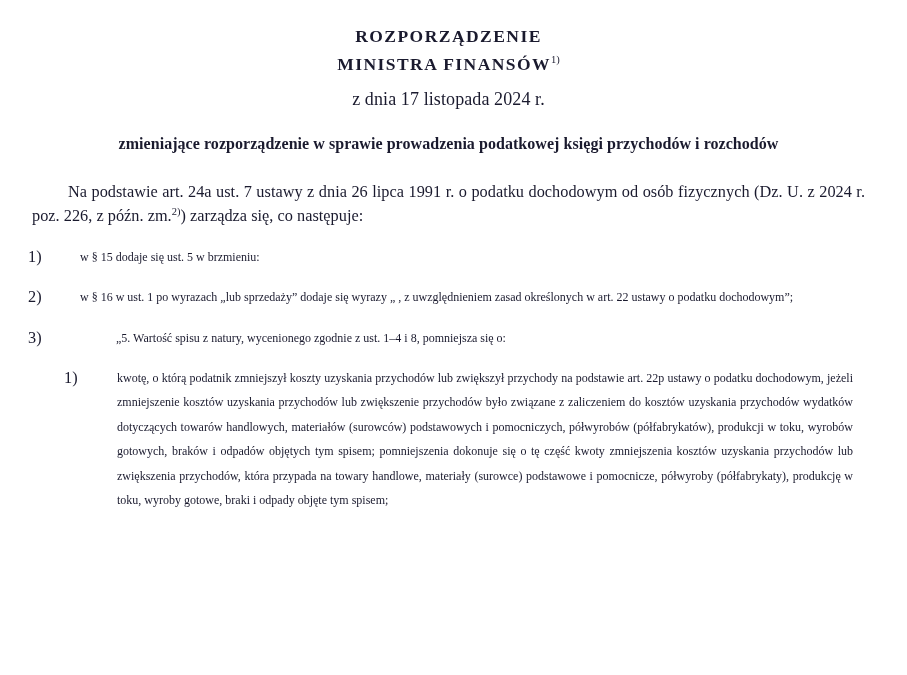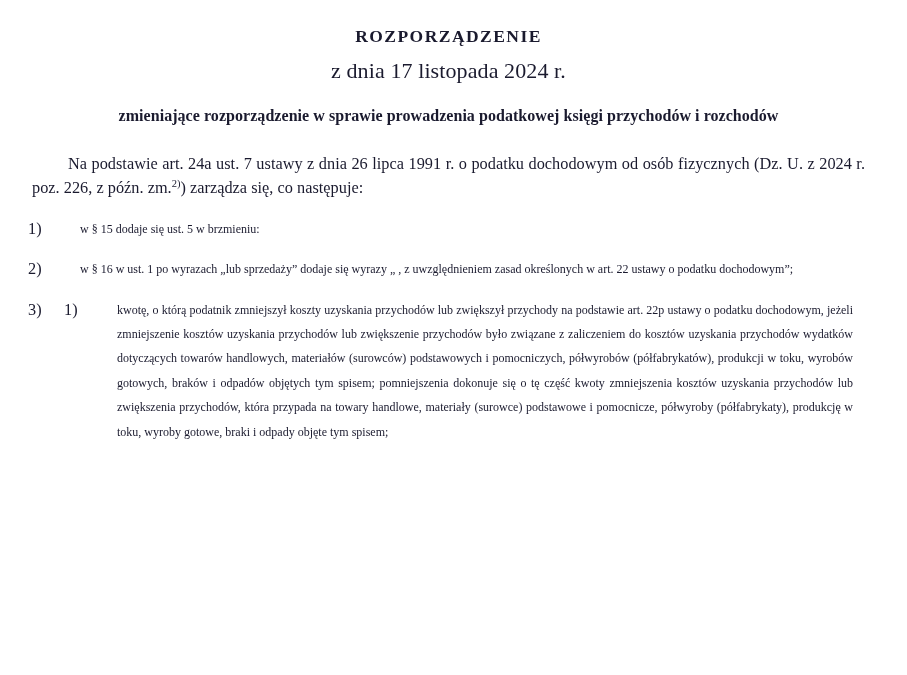--- a/index.html
+++ b/index.html
@@ -46,21 +46,21 @@
     margin: 0;
   }
   .doc-title .sup {
     font-size: 10.5px;
     font-weight: normal;
     letter-spacing: 0;
     vertical-align: super;
     line-height: 0;
   }
   .doc-date {
-    font-size: 22px;
+    font-size: 18px;
     line-height: 26px;
     margin: 8px 0 12px 0;
     letter-spacing: 0.1px;
   }
   .doc-subtitle {
     font-size: 16px;
     font-weight: bold;
     line-height: 24px;
     margin: 20px 0 12px 0;
     letter-spacing: 0.05px;
@@ -140,20 +140,23 @@
 </head>
 <body>
 
 <div class="page">
   <div class="content">
 
     <div class="title-block">
       <div class="doc-title">
         <span>ROZPORZĄDZENIE</span>
       </div>
+      <div class="doc-title">
+        <span>MINISTRA FINANSÓW</span><span class="sup">1)</span>
+      </div>
       <p class="doc-date">z dnia 17 listopada 2024 r.</p>
       <p class="doc-subtitle">zmieniające rozporządzenie w sprawie prowadzenia podatkowej księgi przychodów i rozchodów</p>
     </div>
 
     <p class="para indent first-body"><span>Na podstawie art. 24a ust. 7 ustawy z dnia 26 lipca 1991 r. o podatku dochodowym od osób fizycznych (Dz. U. z 2024 r. poz. 226, z późn. zm.</span><span class="sup">2)</span><span>) zarządza się, co następuje:</span></p>
 
 
     <ol class="lvl1">
 
       <li>
@@ -161,20 +164,21 @@
         <p class="li-text">w § 15 dodaje się ust. 5 w brzmieniu:</p>
       </li>
 
       <li>
         <span class="marker">2)</span>
         <p class="li-text">w § 16 w ust. 1 po wyrazach „lub sprzedaży” dodaje się wyrazy „ , z uwzględnieniem zasad określonych w art. 22 ustawy o podatku dochodowym”;</p>
       </li>
 
       <li>
         <span class="marker">3)</span>
+        <p class="li-text quoted">„5. Wartość spisu z natury, wycenionego zgodnie z ust. 1–4 i 8, pomniejsza się o:</p>
 
         <ol class="lvl2">
           <li>
             <span class="marker">1)</span>
             <p class="li-text">kwotę, o którą podatnik zmniejszył koszty uzyskania przychodów lub zwiększył przychody na podstawie art. 22p ustawy o podatku dochodowym, jeżeli zmniejszenie kosztów uzyskania przychodów lub zwiększenie przychodów było związane z zaliczeniem do kosztów uzyskania przychodów wydatków dotyczących towarów handlowych, materiałów (surowców) podstawowych i pomocniczych, półwyrobów (półfabrykatów), produkcji w toku, wyrobów gotowych, braków i odpadów objętych tym spisem; pomniejszenia dokonuje się o tę część kwoty zmniejszenia kosztów uzyskania przychodów lub zwiększenia przychodów, która przypada na towary handlowe, materiały (surowce) podstawowe i pomocnicze, półwyroby (półfabrykaty), produkcję w toku, wyroby gotowe, braki i odpady objęte tym spisem;</p>
           </li>
 
         </ol>
       </li>
 

